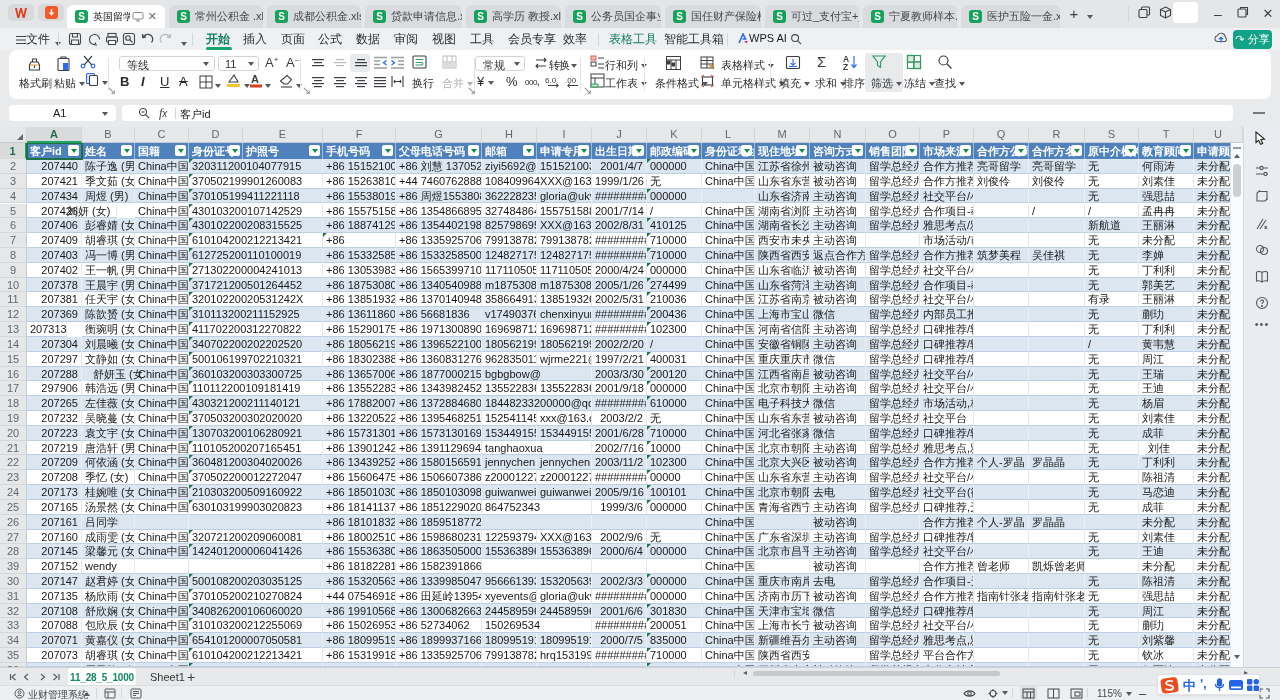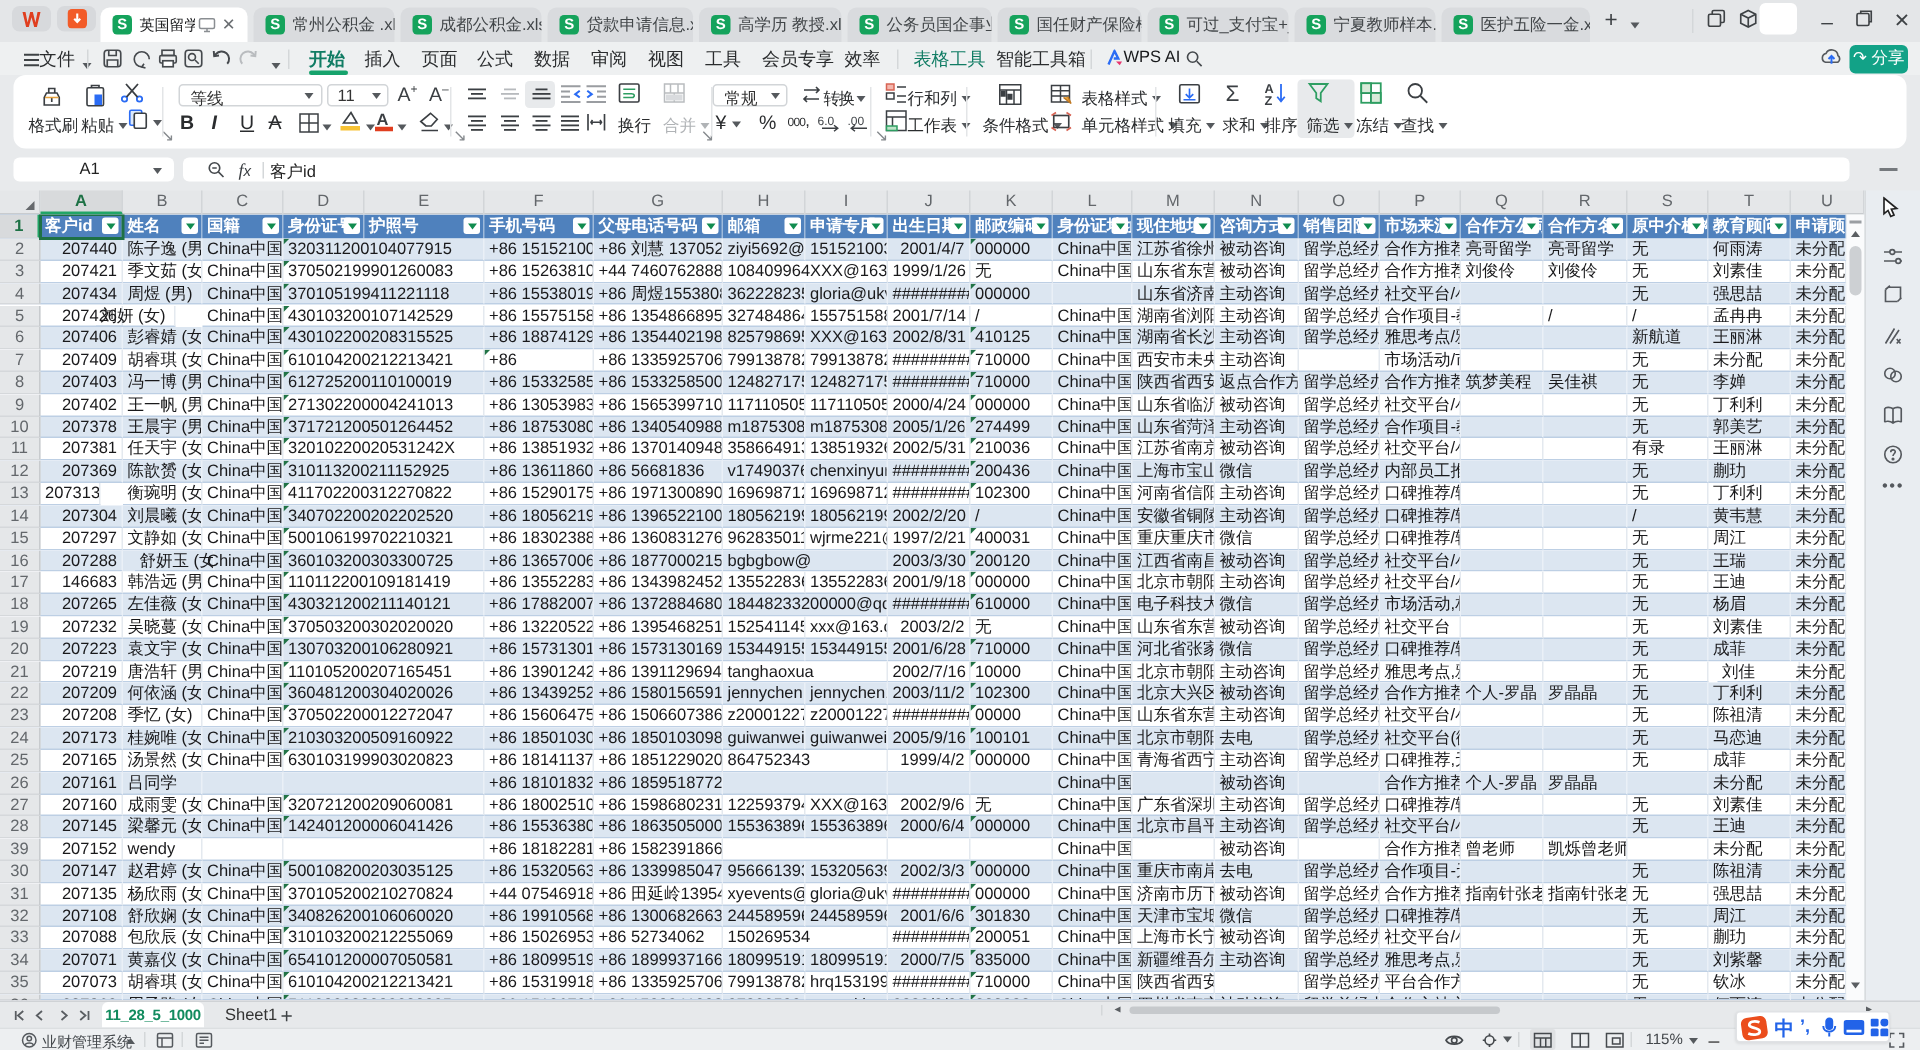--- a/index.html
+++ b/index.html
@@ -829,21 +829,21 @@
 <div class="c al" style="left:866px;width:54px">留学总经办</div>
 <div class="c al" style="left:920px;width:54px">社交平台/小</div>
 <div class="c al" style="left:974px;width:55px"></div>
 <div class="c al" style="left:1029px;width:56px"></div>
 <div class="c al" style="left:1085px;width:54px">无</div>
 <div class="c al" style="left:1139px;width:55px">王瑞</div>
 <div class="c al" style="left:1194px;width:37px">未分配</div>
 </div>
 <div class="row rw" style="top:238.3px;height:14.82px">
 <div class="gn">17</div>
-<div class="c ar" style="left:27px;width:55px">146683</div>
+<div class="c ar" style="left:27px;width:55px">297906</div>
 <div class="c al" style="left:82px;width:53px">韩浩远 (男</div>
 <div class="c al" style="left:135px;width:54px">China中国</div>
 <div class="c al" style="left:189px;width:134px"><i class="tri"></i>110112200109181419</div>
 <div class="c al" style="left:323px;width:73px">+86 1355228366</div>
 <div class="c al" style="left:396px;width:86px">+86 13439824522</div>
 <div class="c al" style="left:482px;width:55px">135522836</div>
 <div class="c al" style="left:537px;width:55px">135522836</div>
 <div class="c ar" style="left:592px;width:55px">2001/9/18</div>
 <div class="c al" style="left:647px;width:55px"><i class="tri"></i>000000</div>
 <div class="c al" style="left:702px;width:53px">China中国</div>
@@ -1018,21 +1018,21 @@
 </div>
 <div class="row rw" style="top:356.9px;height:14.82px">
 <div class="gn">25</div>
 <div class="c ar" style="left:27px;width:55px">207165</div>
 <div class="c al" style="left:82px;width:53px">汤景然 (女</div>
 <div class="c al" style="left:135px;width:54px">China中国</div>
 <div class="c al" style="left:189px;width:134px"><i class="tri"></i>630103199903020823</div>
 <div class="c al" style="left:323px;width:73px">+86 1814113799</div>
 <div class="c al" style="left:396px;width:86px">+86 18512290200</div>
 <div class="c al" style="left:482px;width:110px">864752343</div>
-<div class="c ar" style="left:592px;width:55px">1999/4/2</div>
+<div class="c ar" style="left:592px;width:55px">1999/3/6</div>
 <div class="c al" style="left:647px;width:55px"><i class="tri"></i>000000</div>
 <div class="c al" style="left:702px;width:53px">China中国</div>
 <div class="c al" style="left:755px;width:55px">青海省西宁</div>
 <div class="c al" style="left:810px;width:56px">主动咨询</div>
 <div class="c al" style="left:866px;width:54px">留学总经办</div>
 <div class="c al" style="left:920px;width:54px">口碑推荐,无</div>
 <div class="c al" style="left:974px;width:55px"></div>
 <div class="c al" style="left:1029px;width:56px"></div>
 <div class="c al" style="left:1085px;width:54px">无</div>
 <div class="c al" style="left:1139px;width:55px">成菲</div>

